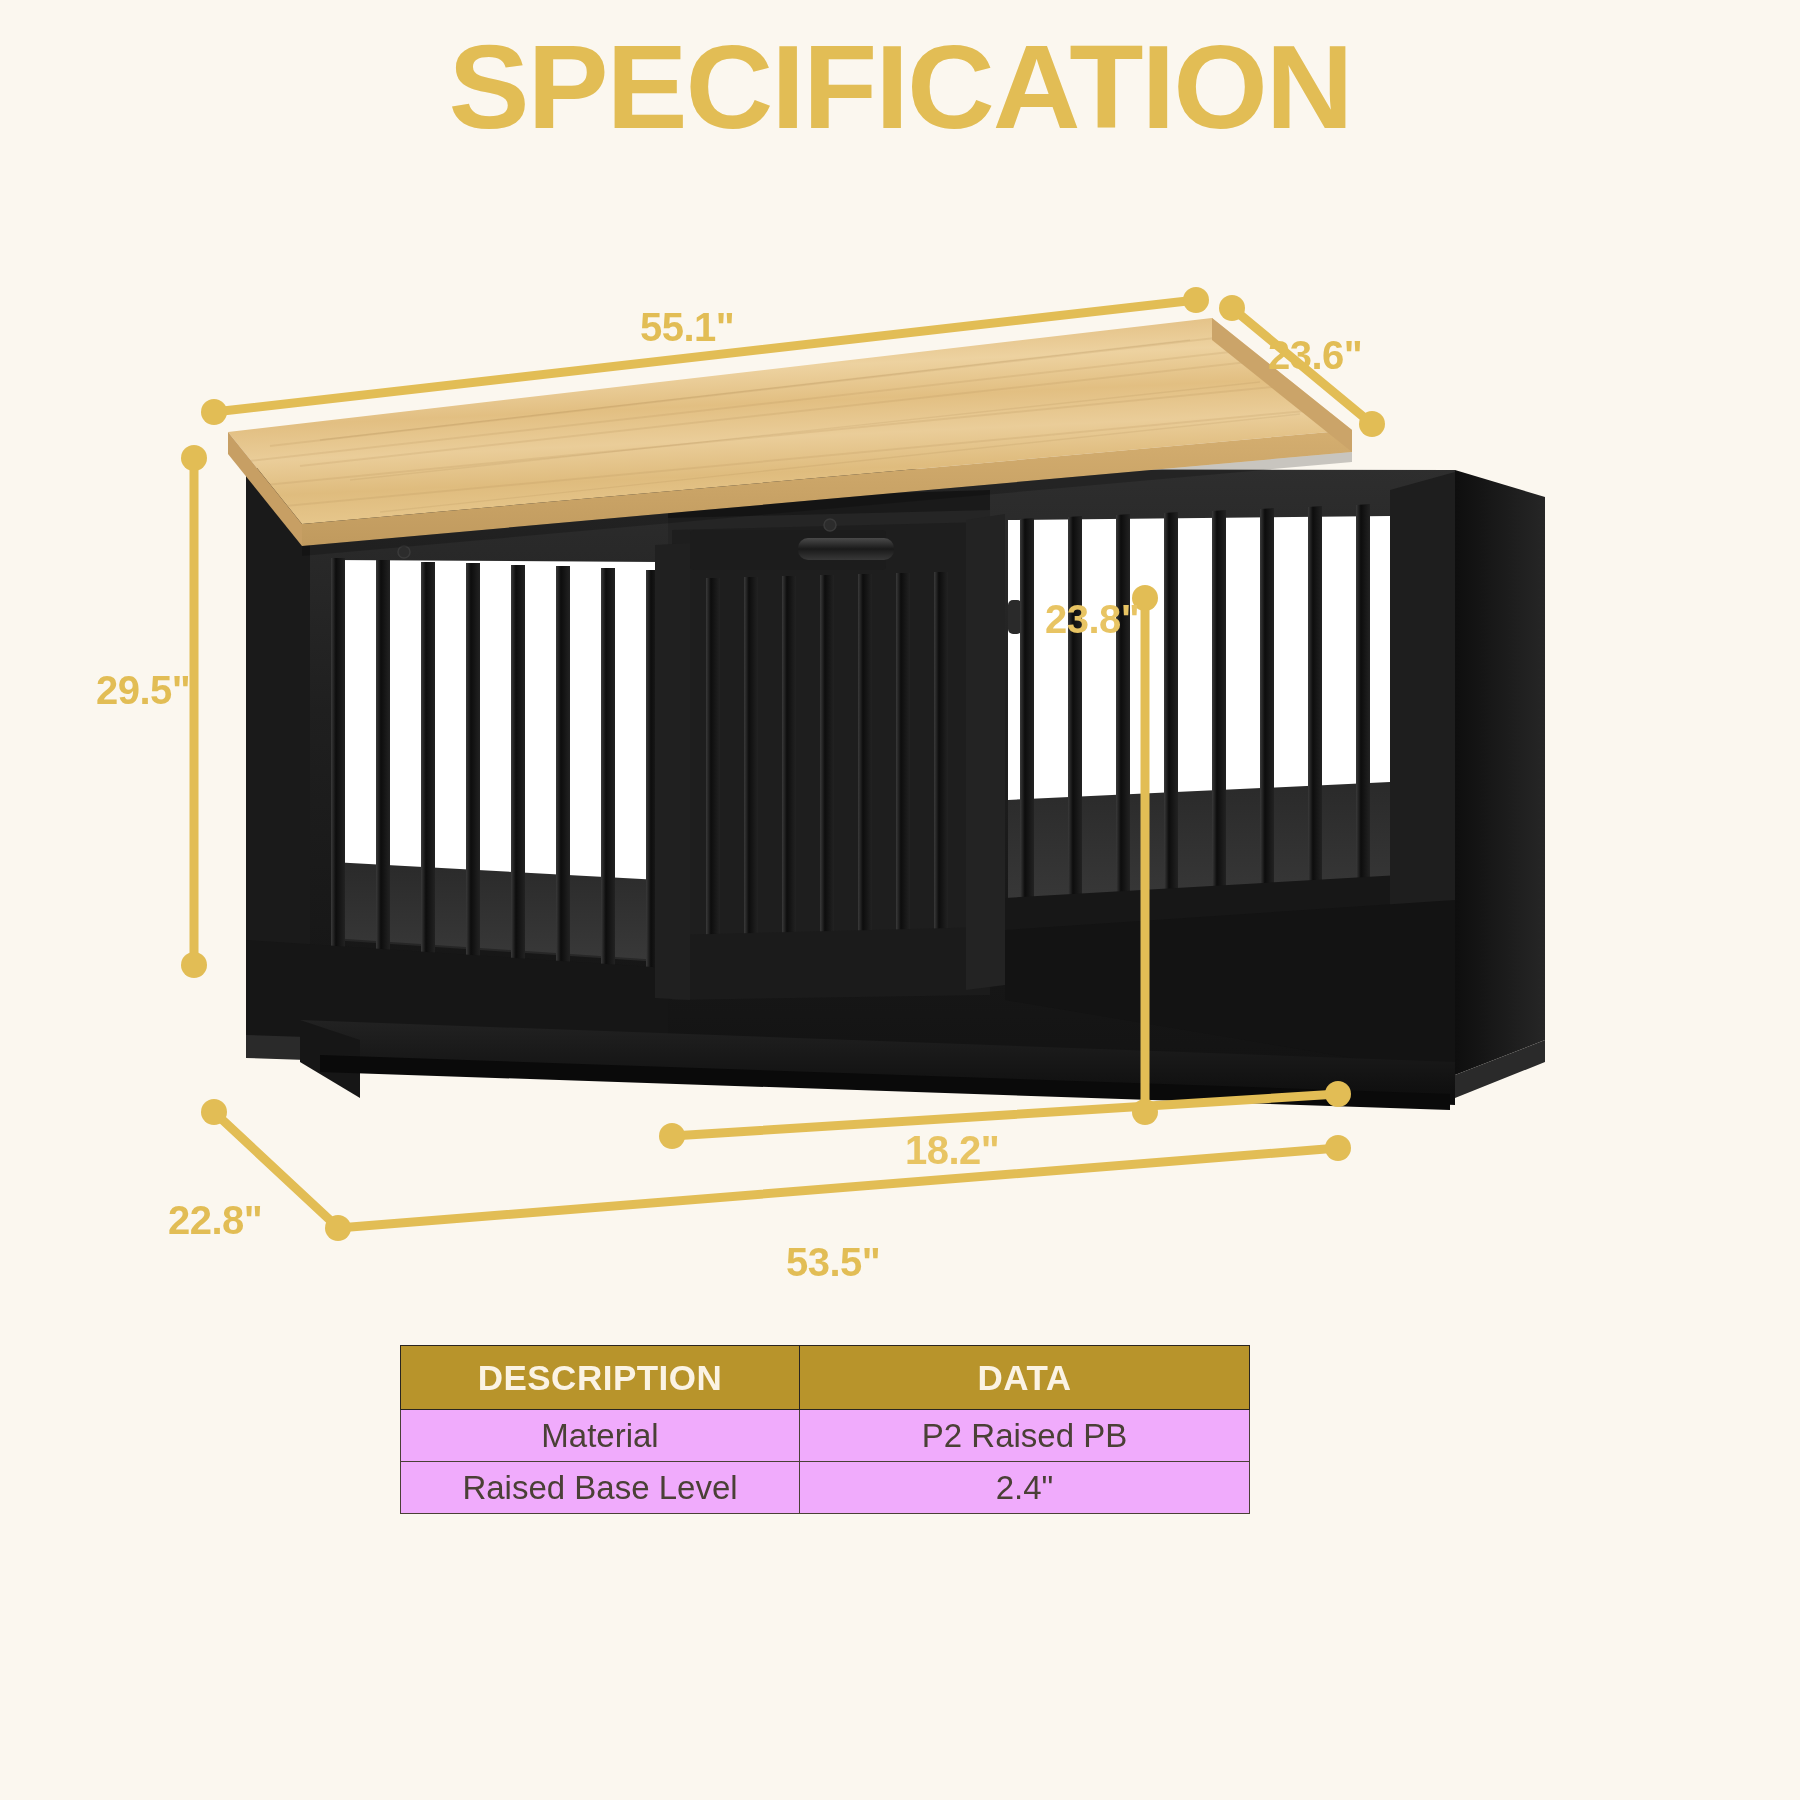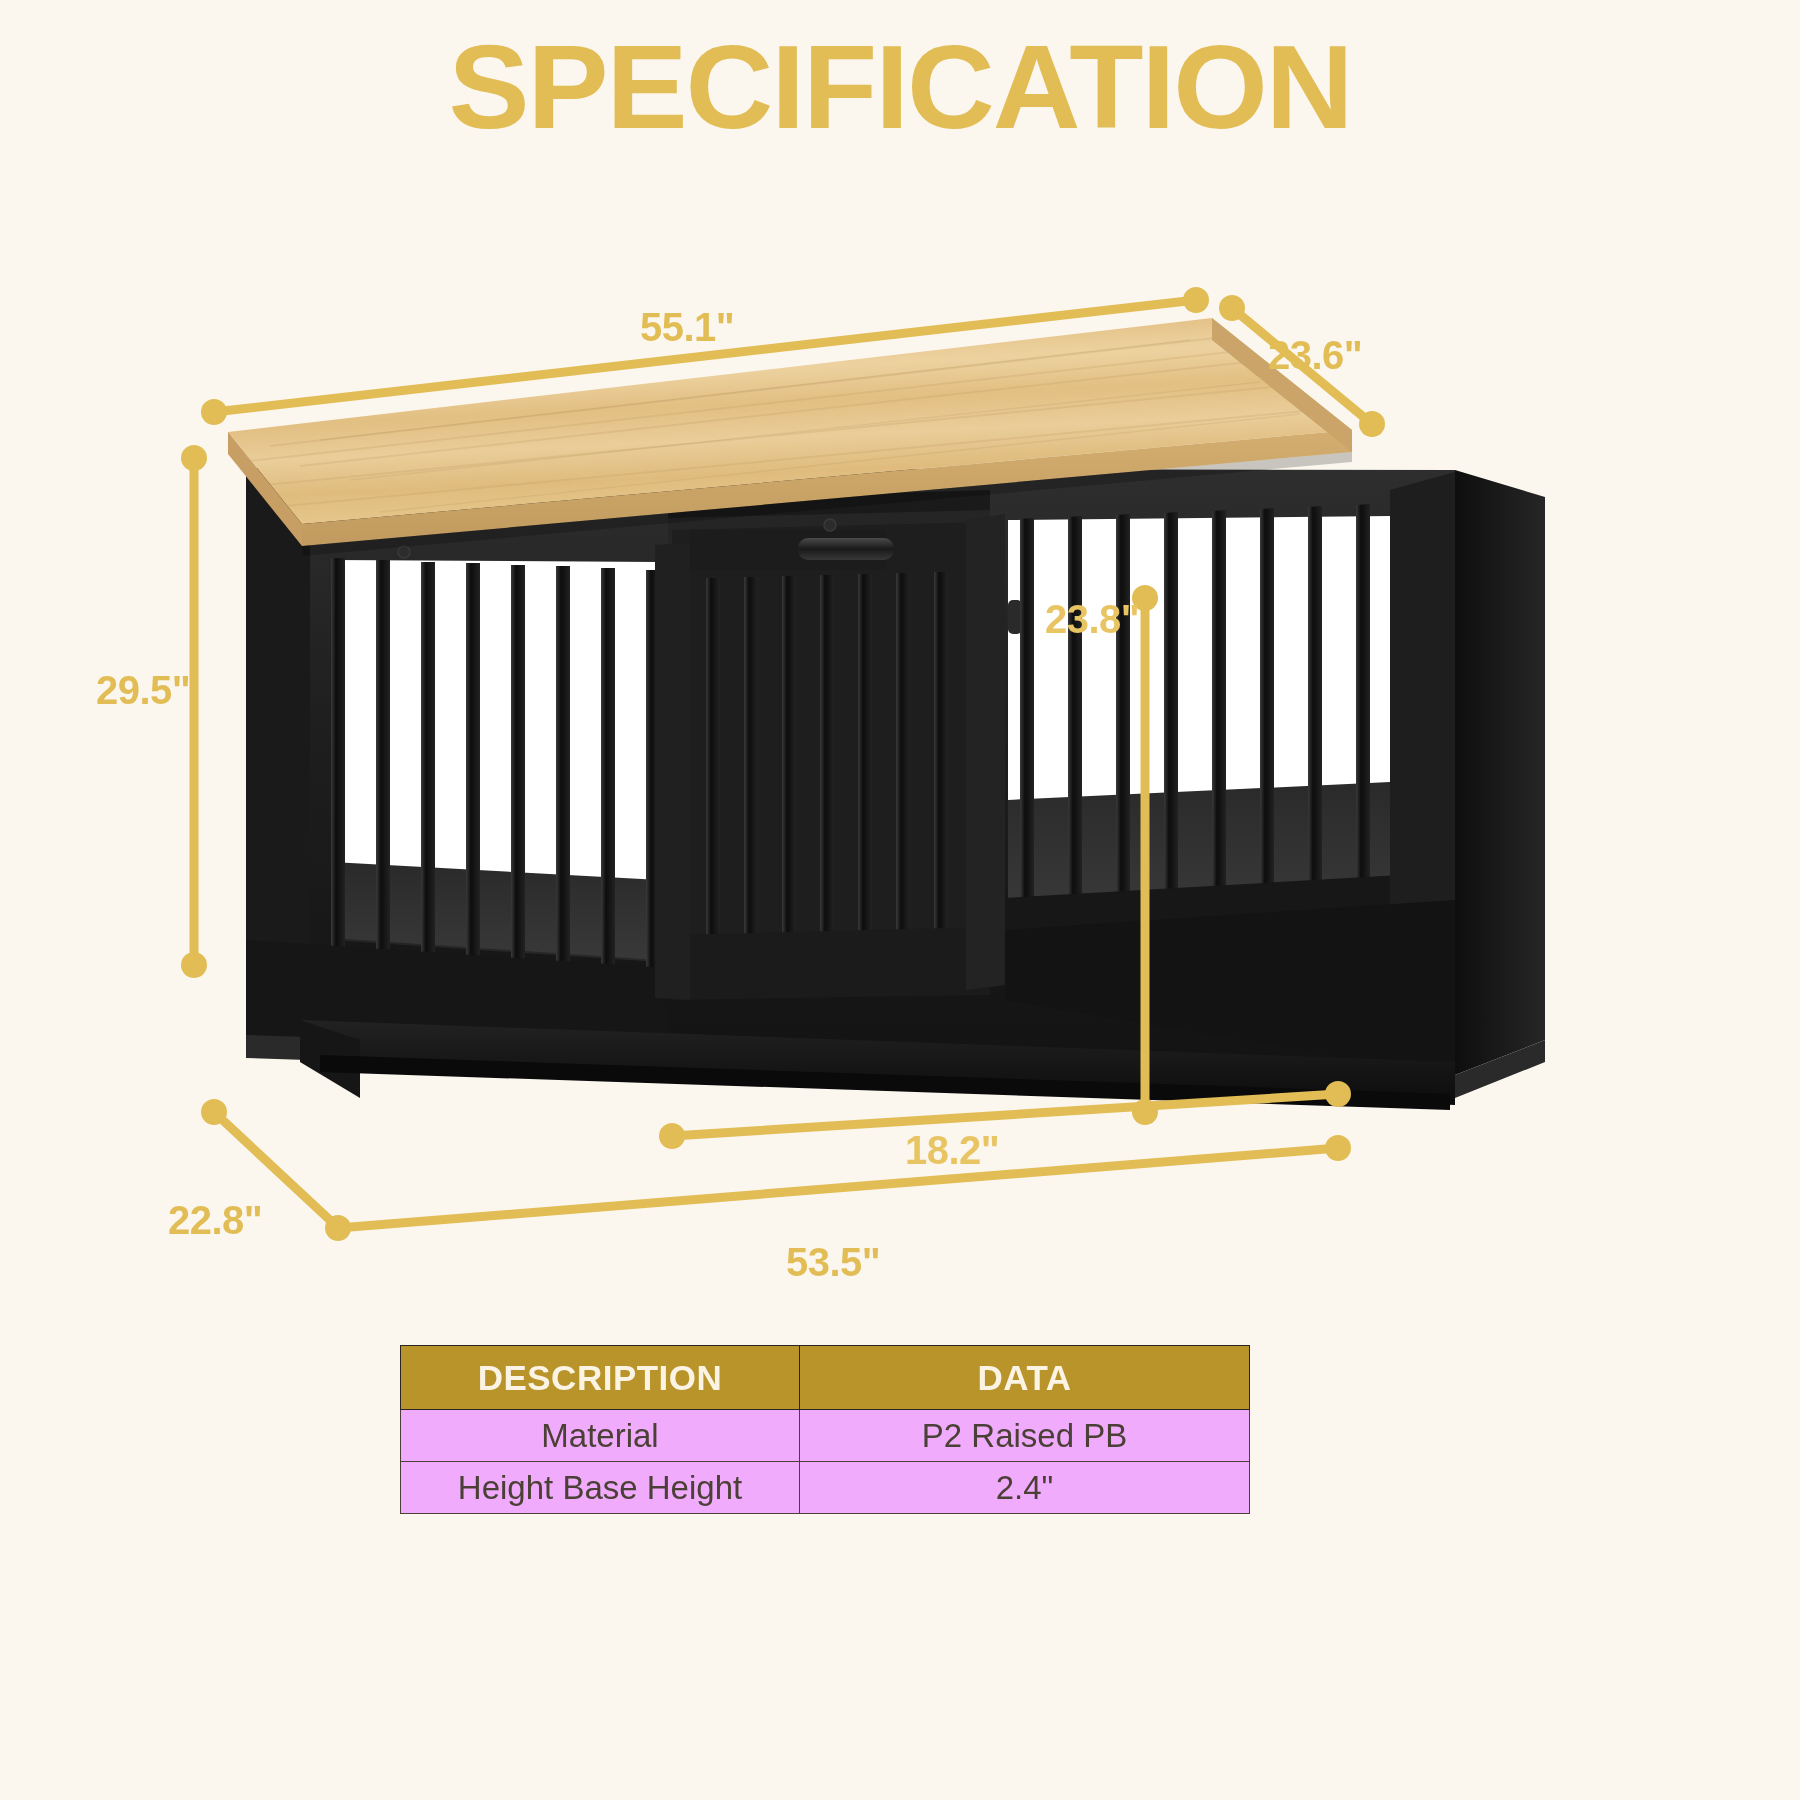--- a/index.html
+++ b/index.html
@@ -308,19 +308,19 @@
         <th>DESCRIPTION</th>
         <th>DATA</th>
       </tr>
     </thead>
     <tbody id="spec-table-body">
         <tr>
           <td>Material</td>
           <td>P2 Raised PB</td>
         </tr>
         <tr>
-          <td>Height Base Height</td>
+          <td>Raised Base Level</td>
           <td>2.4"</td>
         </tr>
       </tbody>
   </table>
 
 </div>
 
 </body></html>

